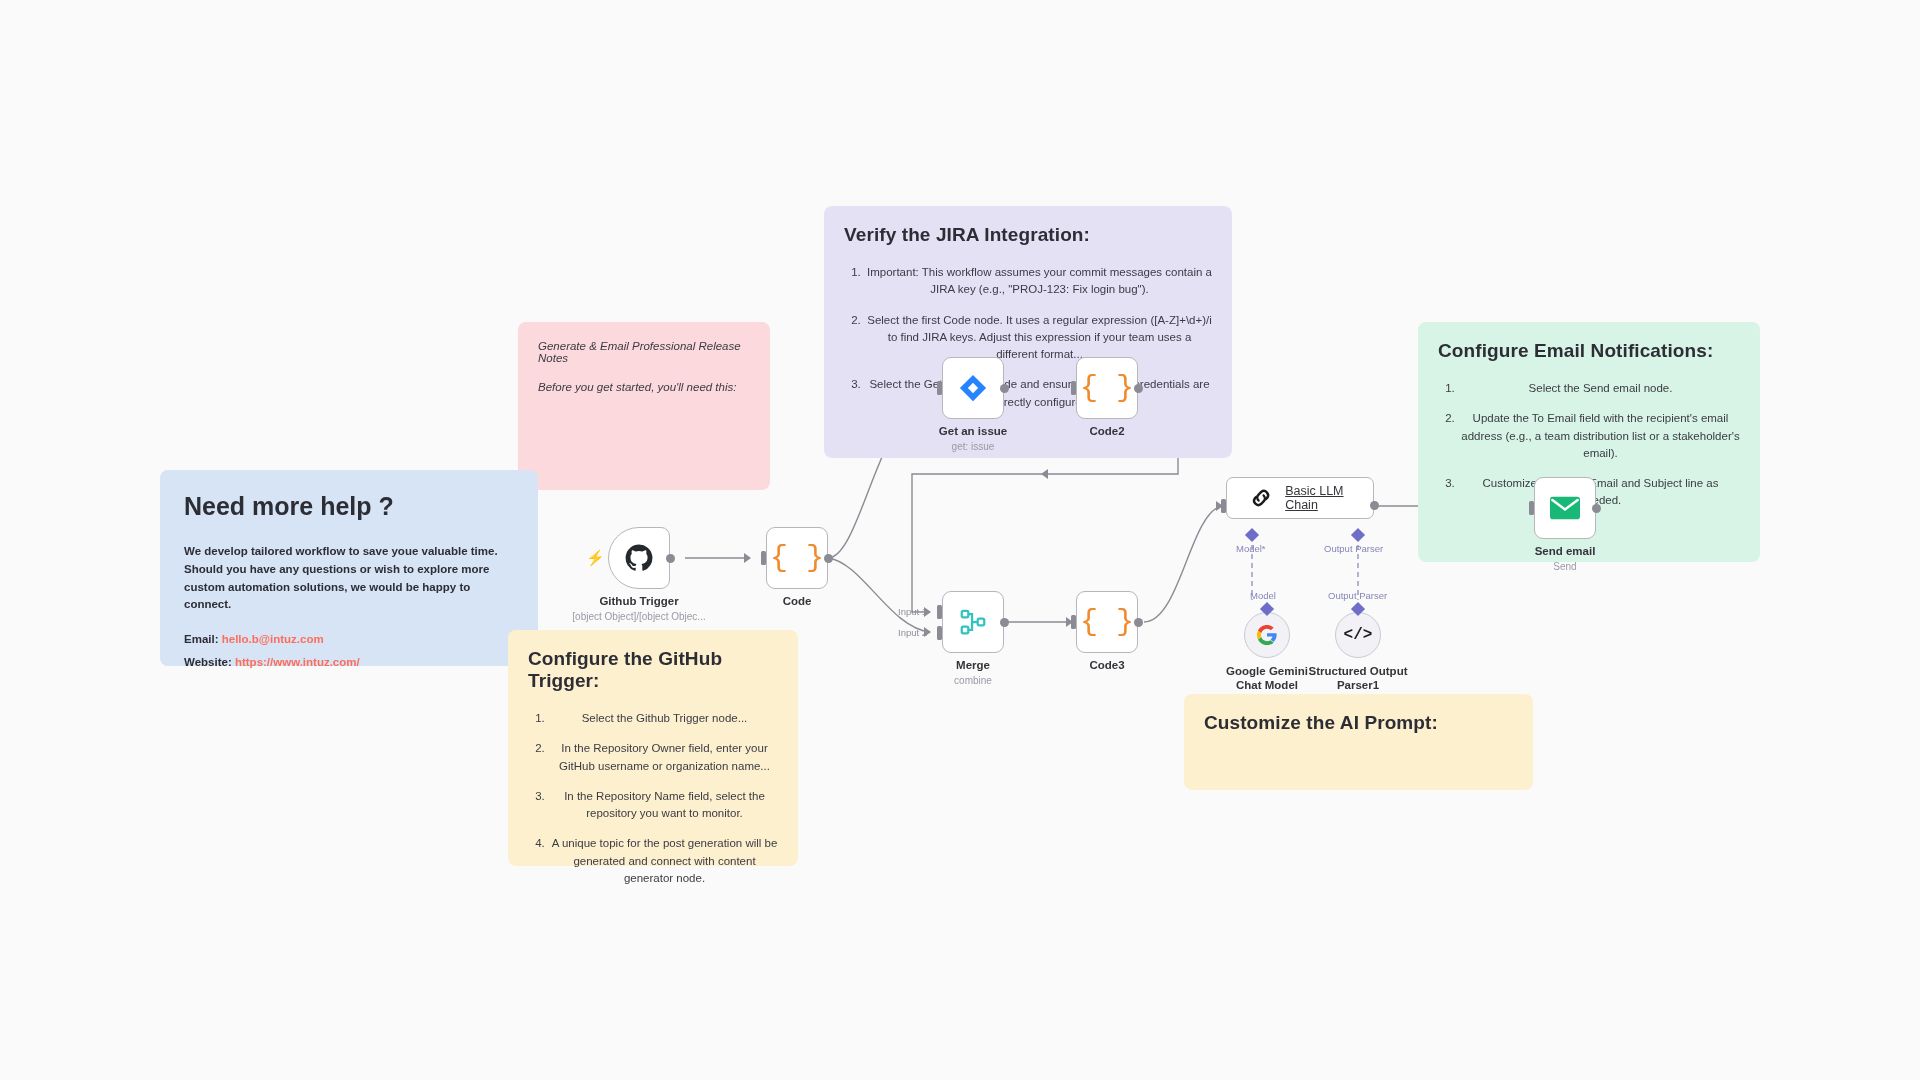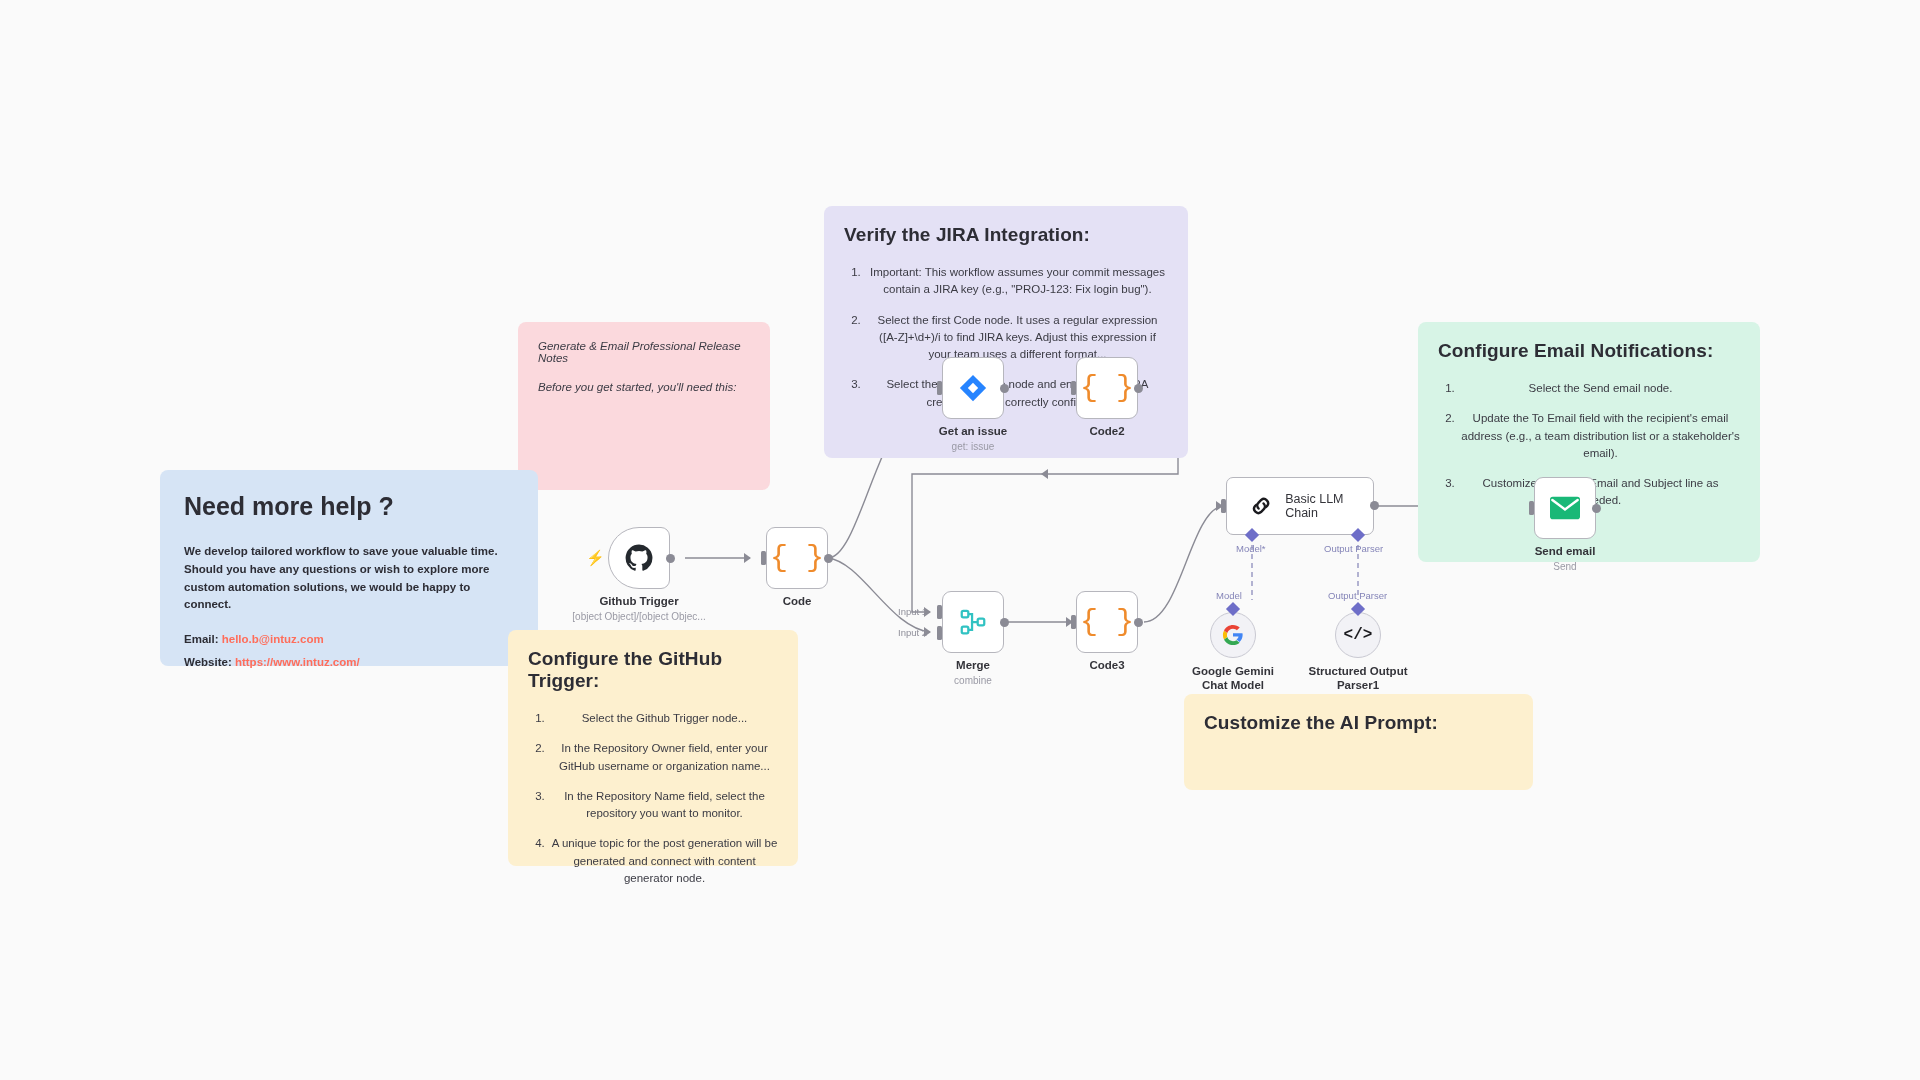--- a/index.html
+++ b/index.html
@@ -35,21 +35,21 @@
   .note-yellow { background:#fdf0cf; }
 
   
   .node { position:absolute; }
   .nbox {
     width:62px; height:62px; background:#fff;
     border:1.6px solid #b6b6bd; border-radius:9px;
     display:flex; align-items:center; justify-content:center;
   }
   .nbox.trigger { border-top-left-radius:31px; border-bottom-left-radius:31px; }
-  .nbox.wide { width:148px; height:58px; justify-content:flex-start; padding-left:22px; gap:12px; border-radius:7px; }
+  .nbox.wide { width:148px; height:42px; justify-content:flex-start; padding-left:22px; gap:12px; border-radius:7px;text-decoration:underline; }
   .nbox.wide .lbl { font-size:12.5px; color:#34343a; }
   .ncirc {
     width:46px; height:46px; border-radius:50%;
     background:#f2f2f6; border:1.4px solid #c9c9d2;
     display:flex; align-items:center; justify-content:center;
   }
   .ncap { position:absolute; left:50%; transform:translateX(-50%); top:68px;
           font-size:11.5px; font-weight:700; color:#34343a; white-space:nowrap; text-align:center; }
   .nsub { position:absolute; left:50%; transform:translateX(-50%); top:84px;
           font-size:10px; color:#9a9aa5; white-space:nowrap; text-align:center; }
@@ -104,21 +104,21 @@
       <path d="M1252 545 L1252 600"></path>
       <path d="M1358 545 L1358 600"></path>
     </g>
   </svg>
 
   <div class="note note-pink" style="left:518px; top:322px; width:252px; height:168px;">
     <p>Generate &amp; Email Professional Release Notes</p>
     <p>Before you get started, you'll need this:</p>
   </div>
 
-  <div class="note note-purple" style="left:824px; top:206px; width:364px; height:252px;">
+  <div class="note note-purple" style="left:824px; top:206px; width:408px; height:252px;">
     <h2>Verify the JIRA Integration:</h2>
     <ol>
       <li>Important: This workflow assumes your commit messages contain a JIRA key (e.g., "PROJ-123: Fix login bug").</li>
       <li>Select the first Code node. It uses a regular expression ([A-Z]+\d+)/i to find JIRA keys. Adjust this expression if your team uses a different format...</li>
       <li>Select the Get an issue node and ensure your JIRA credentials are correctly configured.</li>
     </ol>
   </div>
 
   <div class="note note-green" style="left:1418px; top:322px; width:342px; height:240px;">
     <h2>Configure Email Notifications:</h2>
@@ -240,21 +240,21 @@
       </svg>
       <span class="lbl">Basic LLM Chain</span>
     </div>
     <div class="port" style="left:144px; top:24px;"></div>
     <div class="diamond" style="left:21px; top:53px;"></div>
     <div class="diamond" style="left:127px; top:53px;"></div>
     <div class="portlbl sub" style="left:10px; top:66px;">Model*</div>
     <div class="portlbl sub" style="left:98px; top:66px;">Output Parser</div>
   </div>
 
-  <div class="node" style="left:1210px; top:612px;">
+  <div class="node" style="left:1244px; top:612px;">
     <div class="portlbl sub" style="left:6px; top:-22px;">Model</div>
     <div class="diamond" style="left:18px; top:-8px;"></div>
     <div class="ncirc">
       <svg width="22" height="22" viewBox="0 0 48 48">
         <path fill="#4285F4" d="M45 24c0-1.6-.1-2.7-.4-3.9H24v7.1h12c-.2 1.9-1.5 4.8-4.4 6.7l6.7 5.2C42.2 35.5 45 30.3 45 24z"></path>
         <path fill="#34A853" d="M24 46c5.9 0 10.9-2 14.5-5.3l-6.9-5.4c-1.9 1.3-4.4 2.2-7.6 2.2-5.8 0-10.7-3.8-12.5-9.1l-7.1 5.5C8 41.2 15.4 46 24 46z"></path>
         <path fill="#FBBC05" d="M11.5 28.4A13.4 13.4 0 0 1 10.8 24c0-1.5.3-3 .7-4.4l-7.1-5.6A22 22 0 0 0 2 24c0 3.6.9 6.9 2.4 10z"></path>
         <path fill="#EA4335" d="M24 10.6c4.1 0 6.9 1.8 8.5 3.3l6.2-6C34.9 4.4 29.9 2 24 2 15.4 2 8 6.8 4.4 14l7.1 5.6c1.8-5.3 6.7-9 12.5-9z"></path>
       </svg>
     </div>

